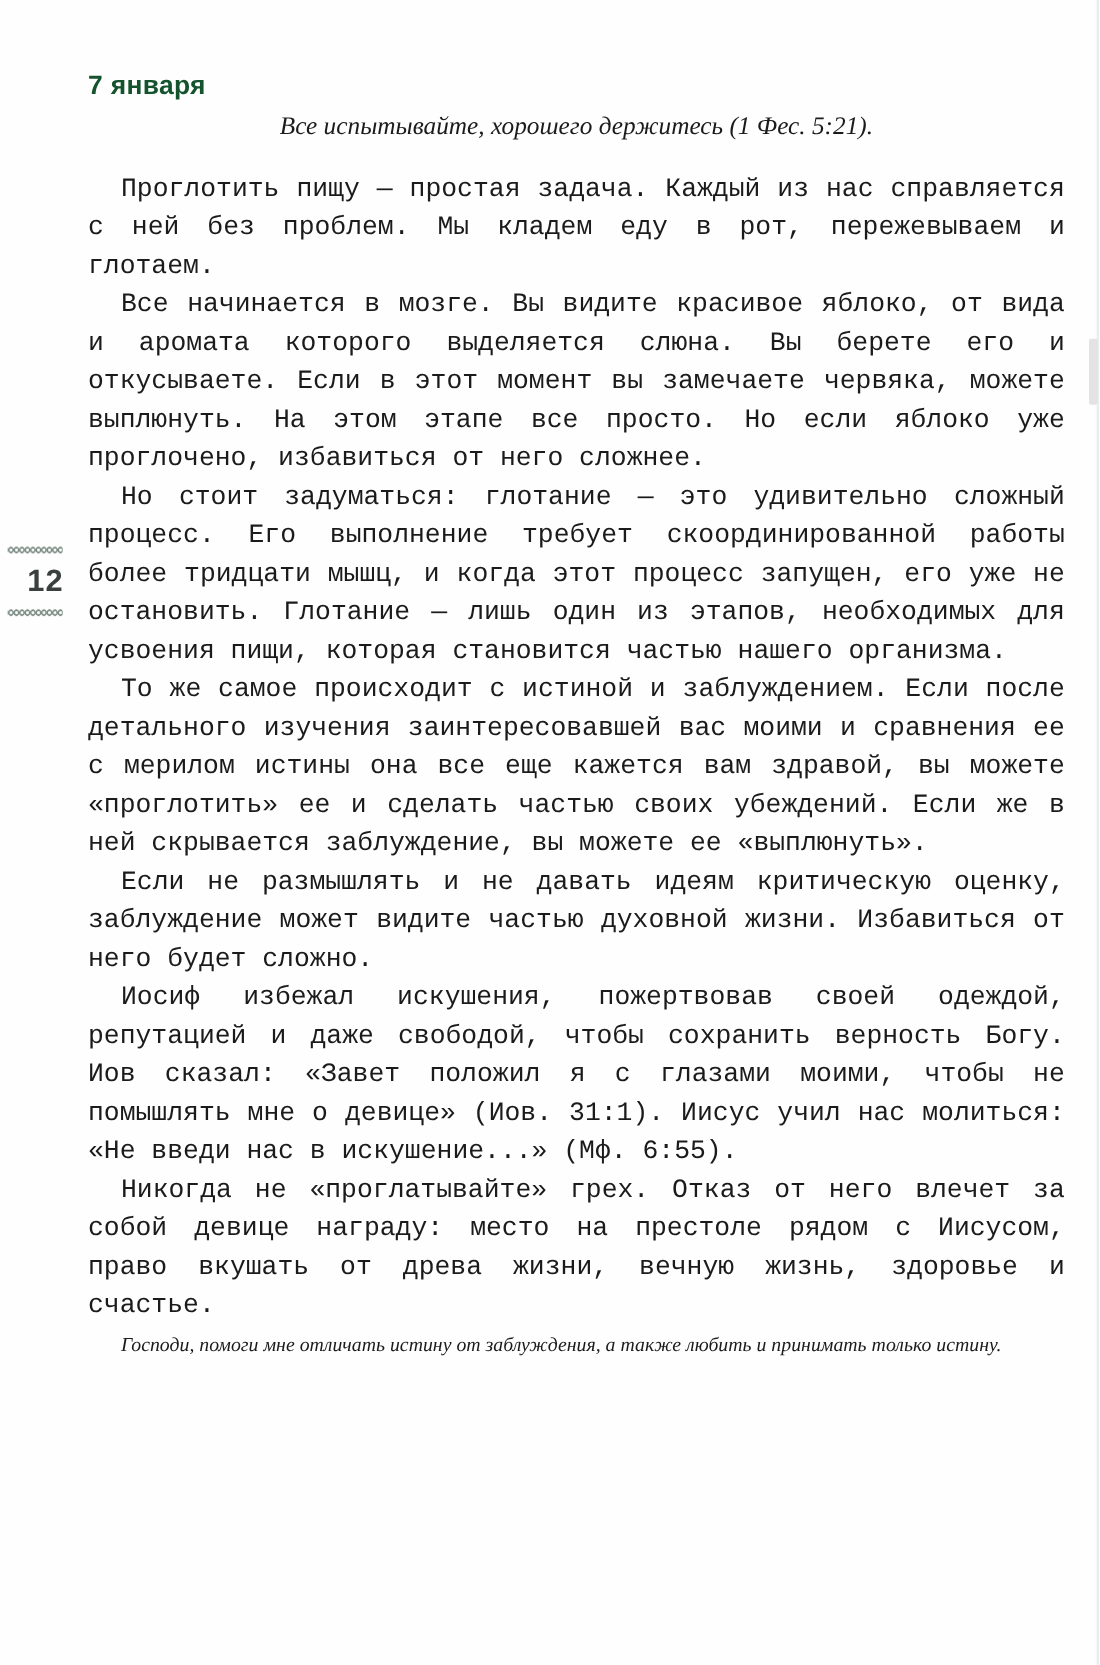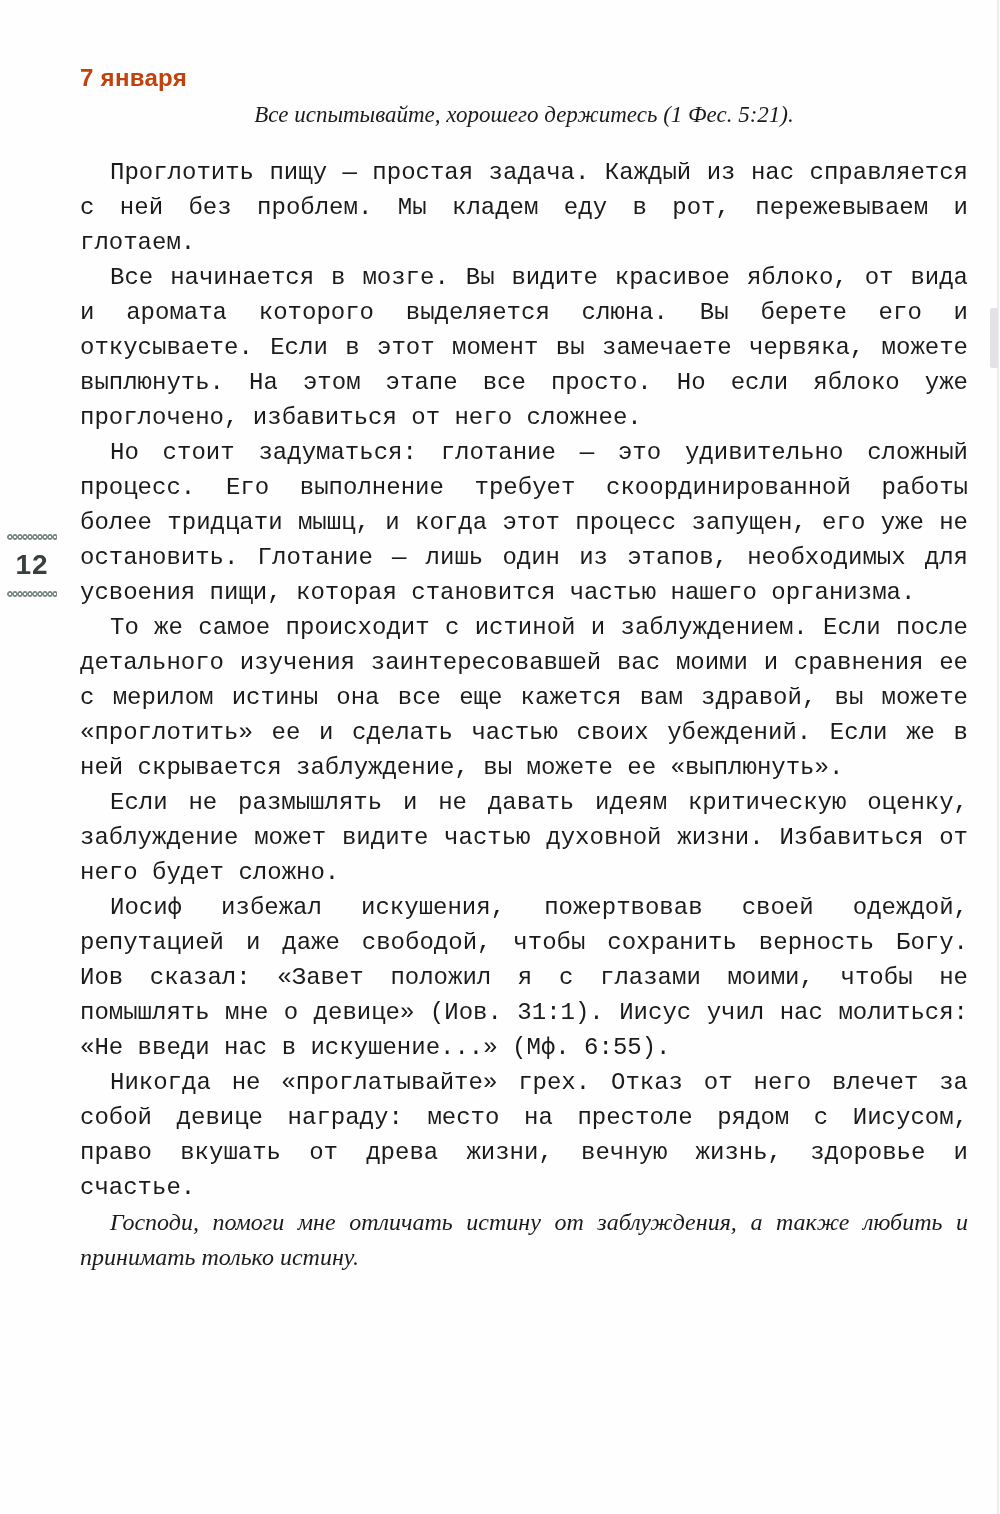--- a/index.html
+++ b/index.html
@@ -74,33 +74,33 @@
     line-height: 35px;
     text-align: justify;
     font-family: Liberation Mono, monospace;
   }
   .body-text p {
     margin: 0;
     text-indent: 30px;
   }
   .prayer {
     font-style: italic;
-    font-size: 24px;
+    font-size: 18px;
     line-height: 35px;
     text-align: justify;
     text-indent: 30px;
     margin: 0;
   }
   
   .margin-block {
     position: absolute;
     left: 6px;
-    top: 533px;
+    top: 496px;
     width: 52px;
-    text-align: center;
+    text-align: right;
   }
   .squiggle {
     width: 50px;
     height: 8px;
     margin: 0 auto;
     background-image: radial-gradient(circle 3px at 3px 4px,
       rgba(125,141,133,0) 1.1px,
       var(--squiggle-color) 1.5px,
       var(--squiggle-color) 2.7px,
       rgba(125,141,133,0) 3.1px);
@@ -125,21 +125,21 @@
   <div class="edge-line"></div>
   <div class="scan-mark"></div>
 
   <div class="margin-block">
     <div class="squiggle"></div>
     <div class="page-num">12</div>
     <div class="squiggle"></div>
   </div>
 
   <div class="content">
-    <div class="date" style="color: #c2410c;">7 января</div>
+    <div class="date" style="color: #14532d;">7 января</div>
     <div class="epigraph">Все испытывайте, хорошего держитесь (1 Фес. 5:21).</div>
     <div class="body-text">
         <p>Проглотить пищу — простая задача. Каждый из нас справляется с ней без проблем. Мы кладем еду в рот, пережевываем и глотаем.</p>
         <p>Все начинается в мозге. Вы видите красивое яблоко, от вида и аромата которого выделяется слюна. Вы берете его и откусываете. Если в этот момент вы замечаете червяка, можете выплюнуть. На этом этапе все просто. Но если яблоко уже проглочено, избавиться от него сложнее.</p>
         <p>Но стоит задуматься: глотание — это удивительно сложный процесс. Его выполнение требует скоординированной работы более тридцати мышц, и когда этот процесс запущен, его уже не остановить. Глотание — лишь один из этапов, необходимых для усвоения пищи, которая становится частью нашего организма.</p>
         <p>То же самое происходит с истиной и заблуждением. Если после детального изучения заинтересовавшей вас моими и сравнения ее с мерилом истины она все еще кажется вам здравой, вы можете «проглотить» ее и сделать частью своих убеждений. Если же в ней скрывается заблуждение, вы можете ее «выплюнуть».</p>
         <p>Если не размышлять и не давать идеям критическую оценку, заблуждение может видите частью духовной жизни. Избавиться от него будет сложно.</p>
         <p>Иосиф избежал искушения, пожертвовав своей одеждой, репутацией и даже свободой, чтобы сохранить верность Богу. Иов сказал: «Завет положил я с глазами моими, чтобы не помышлять мне о девице» (Иов. 31:1). Иисус учил нас молиться: «Не введи нас в искушение...» (Мф. 6:55).</p>
         <p>Никогда не «проглатывайте» грех. Отказ от него влечет за собой девице награду: место на престоле рядом с Иисусом, право вкушать от древа жизни, вечную жизнь, здоровье и счастье.</p>
       </div>

